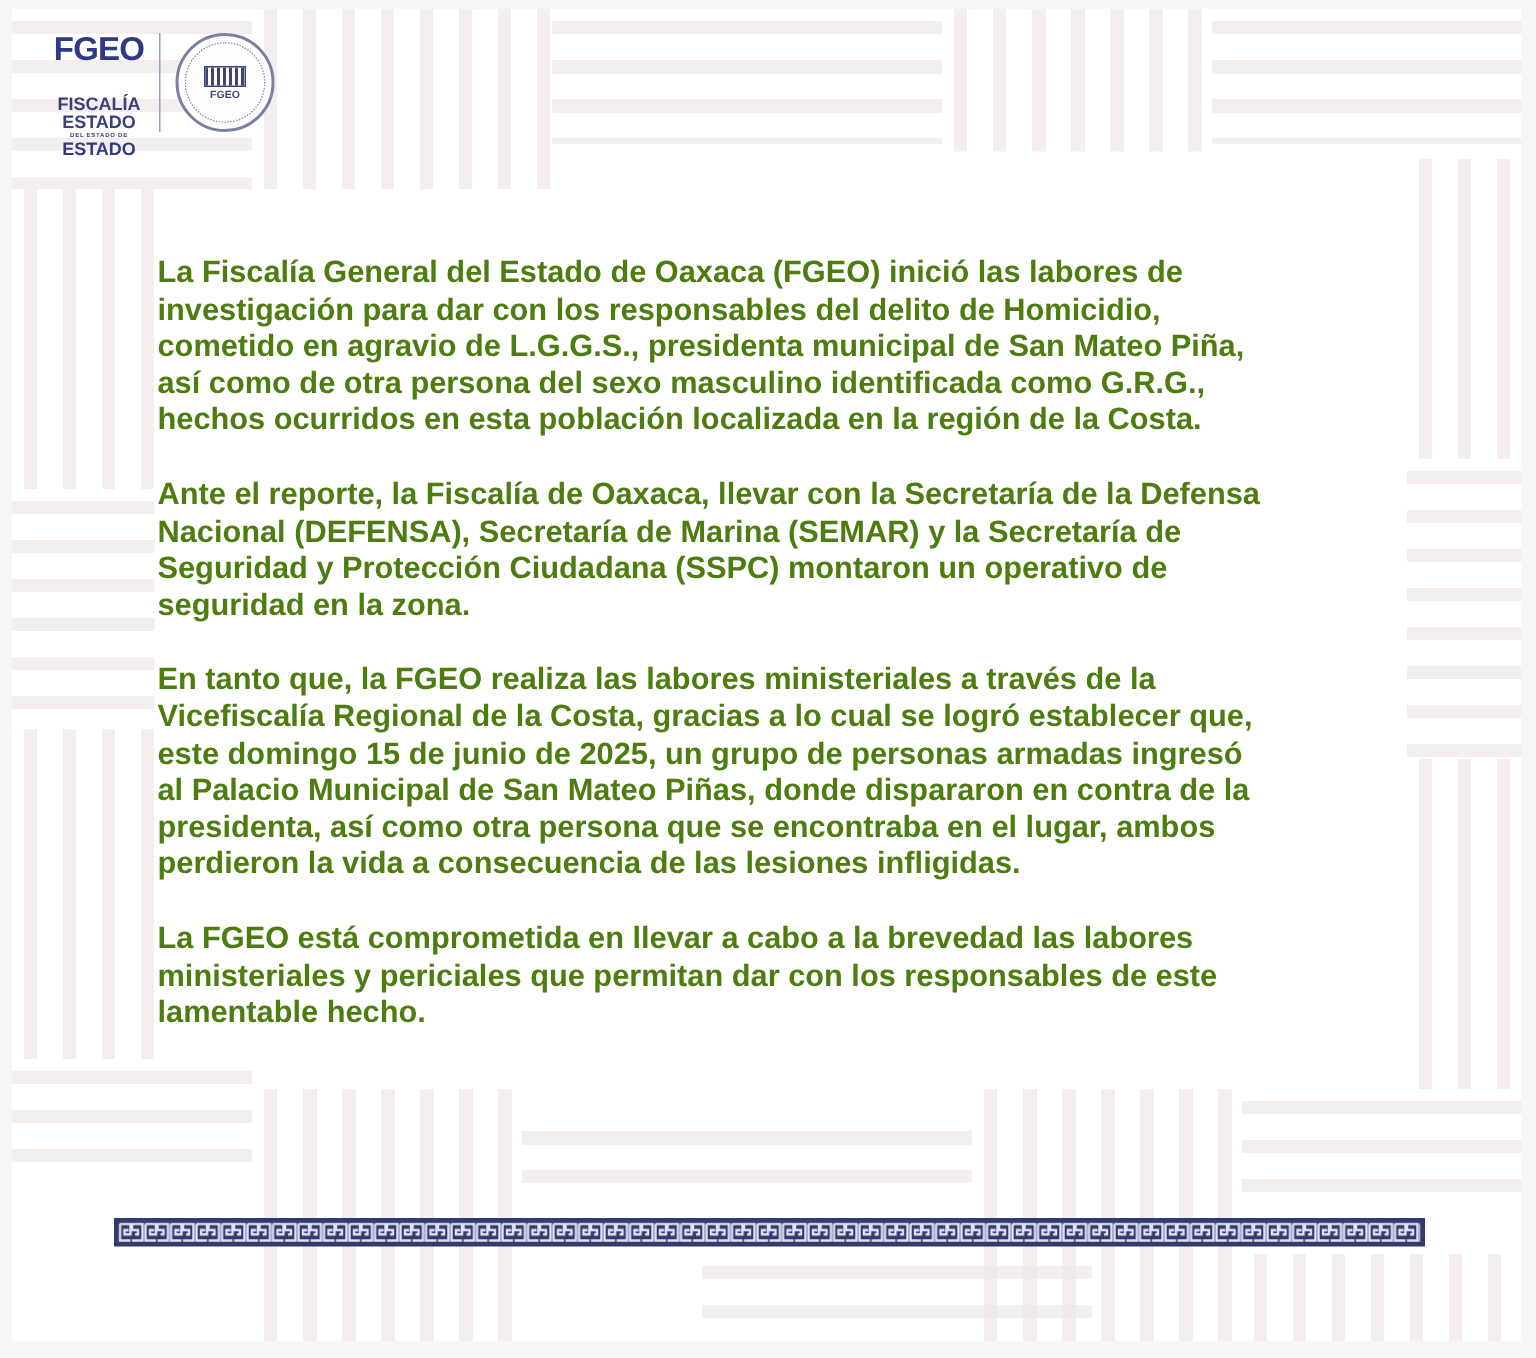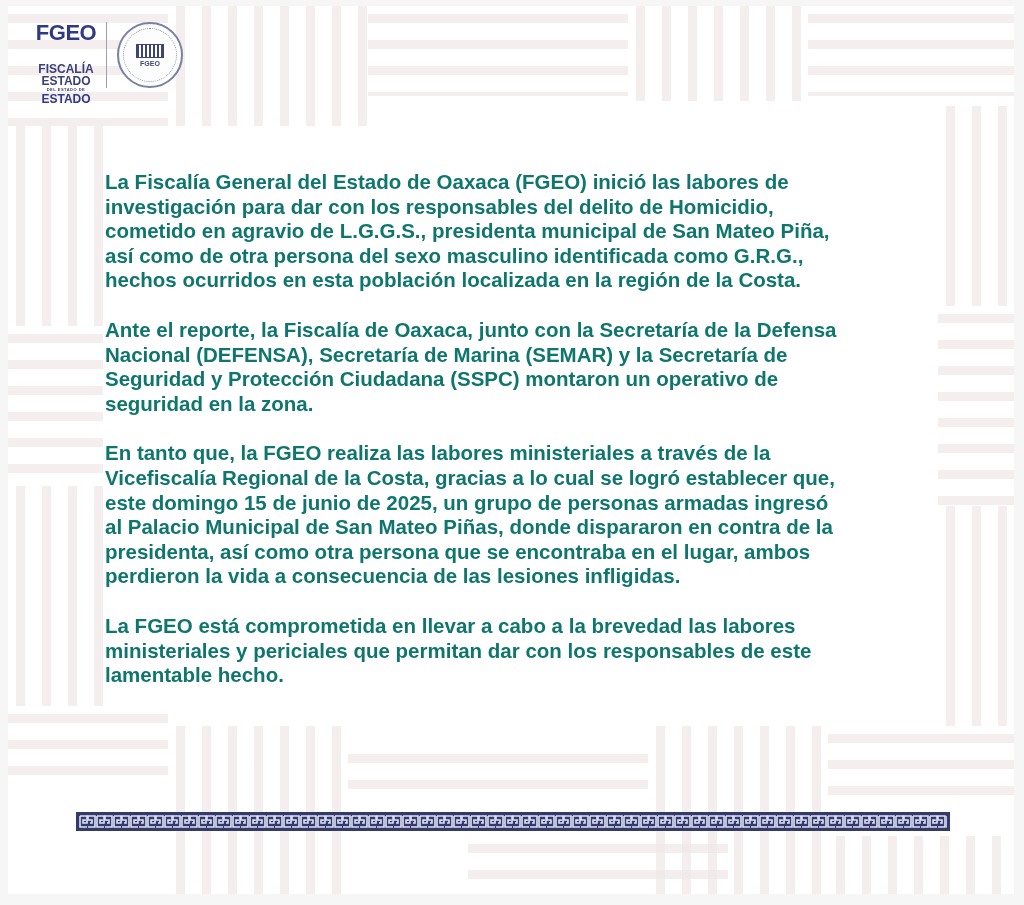--- a/index.html
+++ b/index.html
@@ -55,21 +55,21 @@
     .heading-title {
       font-family: "DejaVu Sans", sans-serif; font-weight: 900; font-size: 50px;
       color: #353a6d; letter-spacing: 1px; line-height: 1; transform: scaleX(1.18);
       -webkit-text-stroke: 1.5px #353a6d;
     }
 
     
     .body-text {
       position: absolute; left: 97px; top: 164px; width: 870px;
       font-family: "Liberation Sans", sans-serif; font-weight: 700;
-      font-size: 20.5px; line-height: 24.6px; color: #0f766e;
+      font-size: 20.5px; line-height: 24.6px; color: #4d7c0f;
     }
     .body-text p { margin-bottom: 25px; white-space: pre-line; }
 
     
     .greek {
       position: absolute; left: 68px; top: 806px; width: 874px; height: 19px;
       background: #353a6d; padding: 2px 3px; display: flex; align-items: center;
     }
     .greek svg { display: block; }
   </style>
@@ -116,21 +116,21 @@
       </div>
     </div>
 
 
     <div class="body-text">
       <p>La Fiscalía General del Estado de Oaxaca (FGEO) inició las labores de
 investigación para dar con los responsables del delito de Homicidio,
 cometido en agravio de L.G.G.S., presidenta municipal de San Mateo Piña,
 así como de otra persona del sexo masculino identificada como G.R.G.,
 hechos ocurridos en esta población localizada en la región de la Costa.</p>
-      <p>Ante el reporte, la Fiscalía de Oaxaca, junto con la Secretaría de la Defensa
+      <p>Ante el reporte, la Fiscalía de Oaxaca, llevar con la Secretaría de la Defensa
 Nacional (DEFENSA), Secretaría de Marina (SEMAR) y la Secretaría de
 Seguridad y Protección Ciudadana (SSPC) montaron un operativo de
 seguridad en la zona.</p>
       <p>En tanto que, la FGEO realiza las labores ministeriales a través de la
 Vicefiscalía Regional de la Costa, gracias a lo cual se logró establecer que,
 este domingo 15 de junio de 2025, un grupo de personas armadas ingresó
 al Palacio Municipal de San Mateo Piñas, donde dispararon en contra de la
 presidenta, así como otra persona que se encontraba en el lugar, ambos
 perdieron la vida a consecuencia de las lesiones infligidas.</p>
       <p>La FGEO está comprometida en llevar a cabo a la brevedad las labores

